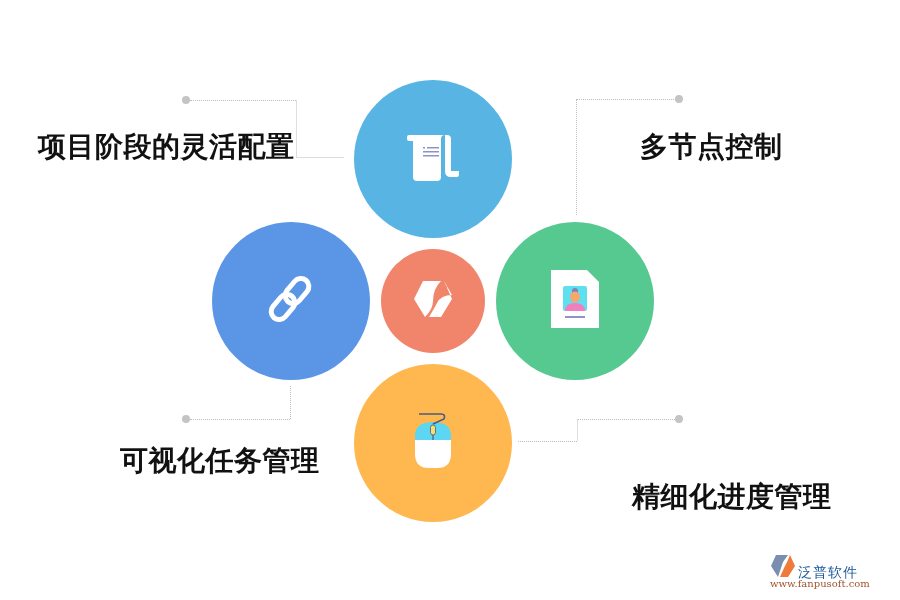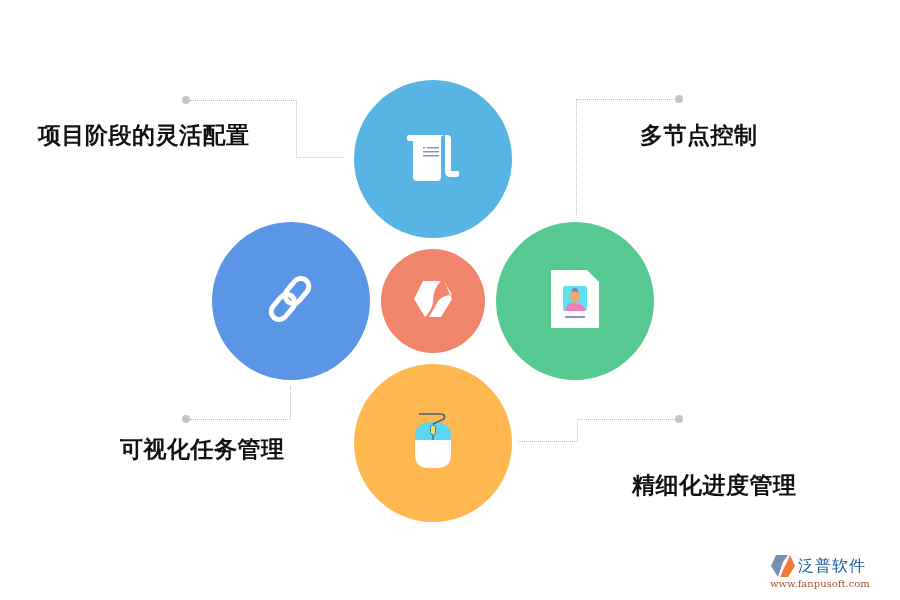--- a/index.html
+++ b/index.html
@@ -1,26 +1,26 @@
 <!DOCTYPE html>
 <html><head>
 <meta charset="utf-8">
 <style>
   html,body{margin:0;padding:0;background:#ffffff;}
   body{width:900px;height:600px;position:relative;overflow:hidden;font-family:"DejaVu Sans","Liberation Sans",sans-serif;}
   .circle{position:absolute;border-radius:50%;display:flex;align-items:center;justify-content:center;}
-  .label{position:absolute;font-size:23px;font-weight:bold;color:#111;white-space:nowrap;letter-spacing:0.5px;}
+  .label{position:absolute;font-size:28px;font-weight:bold;color:#111;white-space:nowrap;letter-spacing:0.5px;margin-top:8px;}
   .dot{position:absolute;width:8px;height:8px;border-radius:50%;background:#c4c4c4;}
   .line{position:absolute;}
   .h-dotted{border-top:1px dotted #bdbdbd;height:0;}
   .v-dotted{border-left:1px dotted #bdbdbd;width:0;}
   .h-solid{border-top:1px solid #dedede;height:0;}
   .v-solid{border-left:1px solid #dedede;width:0;}
   .brand{position:absolute;left:768px;top:552px;width:128px;}
-  .brand-name{font-size:16px;color:#1e5a9a;position:absolute;left:30px;top:4px;letter-spacing:1px;font-family:Liberation Serif, serif;}
+  .brand-name{font-size:14px;color:#1e5a9a;position:absolute;left:30px;top:12px;letter-spacing:1px;font-family:Liberation Serif, serif;}
   .brand-url{font-size:10px;color:#a0522d;position:absolute;left:2px;top:26px;font-family:"DejaVu Serif","Liberation Serif",serif;}
 </style>
 </head>
 <body>
 
 <div class="dot" style="left:182px;top:96px;"></div>
 <div class="line h-dotted" style="left:190px;top:100px;width:106px;"></div>
 <div class="line v-solid" style="left:296px;top:100px;height:57px;"></div>
 <div class="line h-solid" style="left:296px;top:157px;width:48px;"></div>
 

